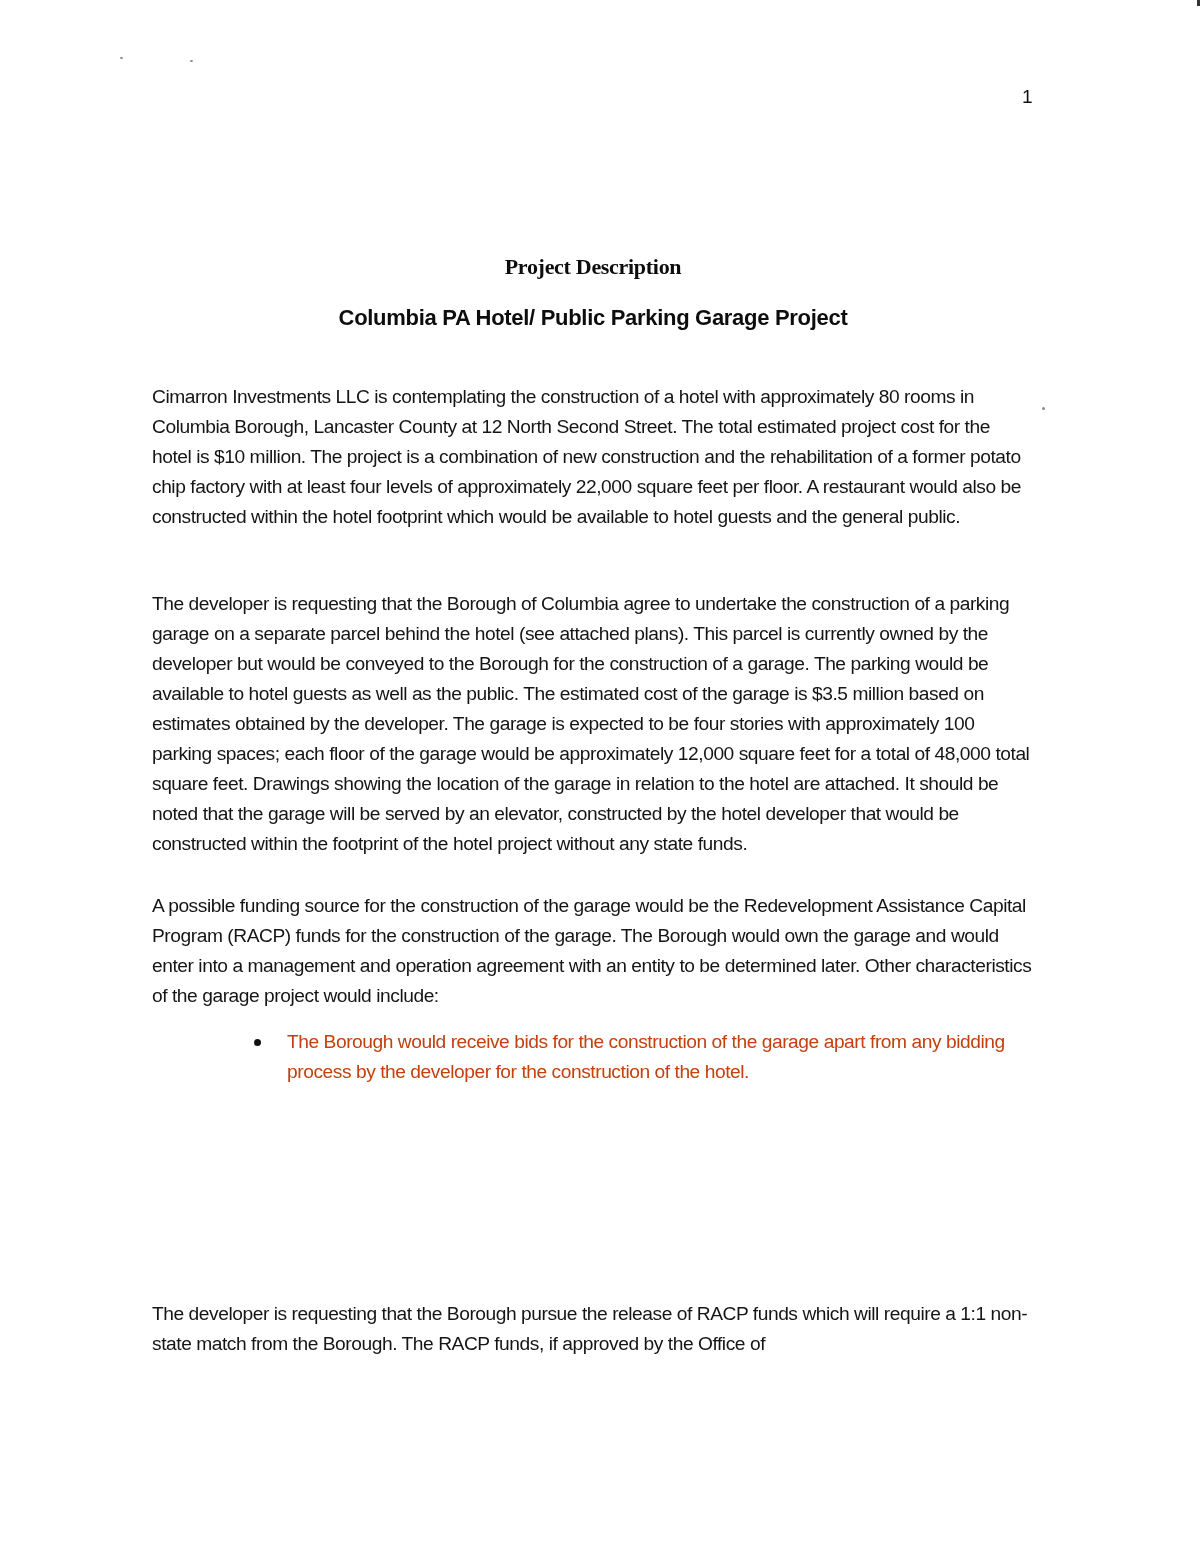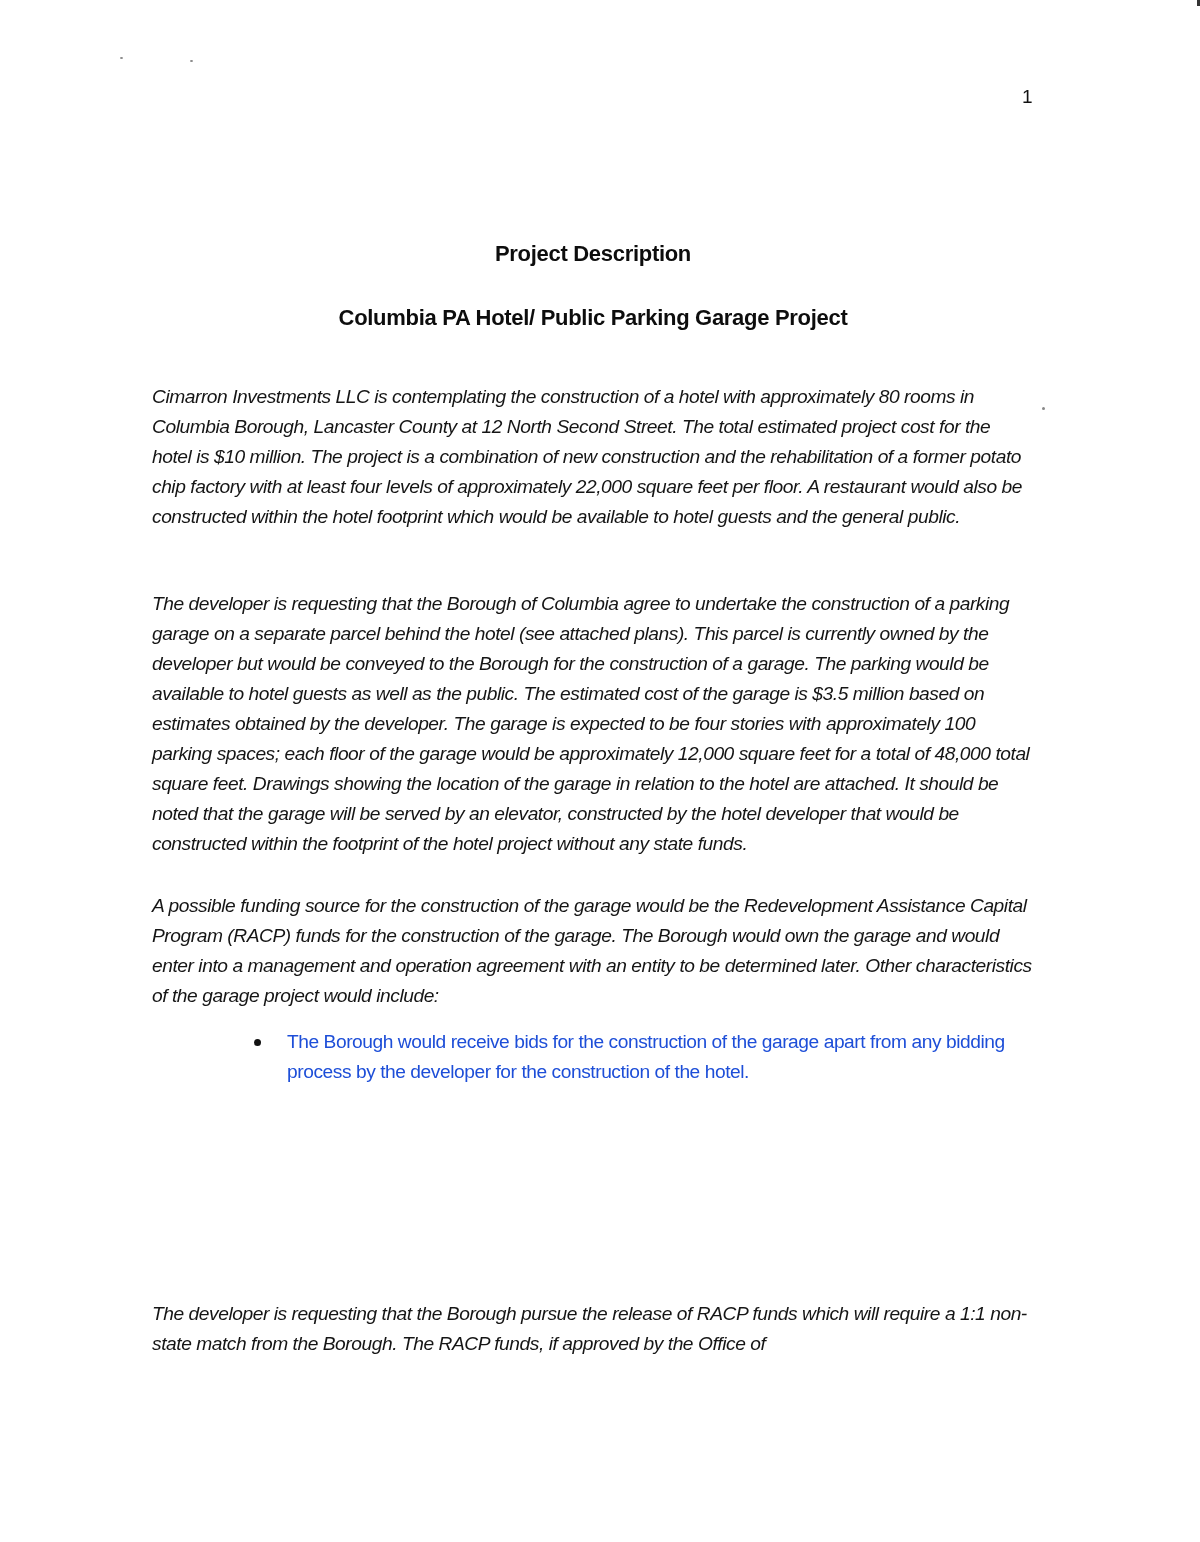--- a/index.html
+++ b/index.html
@@ -8,35 +8,35 @@
     font-family: "Liberation Sans", sans-serif; color: #111;
   }
   .page-number {
     position: absolute; left: 1022px; top: 86px;
     font-size: 19px; color: #111;
   }
   .title {
     position: absolute; left: 0; width: 1186px; text-align: center;
     font-weight: bold; font-size: 22px; letter-spacing: -0.3px; color: #0d0d0d;
   }
-  .title.t1 { top: 241px; }
+  .title.t1 { top: 254px; font-family: Liberation Serif, serif; }
   .title.t2 { top: 305px; }
   .para {
     position: absolute; left: 152px; width: 880px;
     font-size: 19.2px; line-height: 30px; letter-spacing: -0.45px;
-    color: #151515; margin: 0; font-style: italic;
+    color: #151515; margin: 0;
   }
   .p1 { top: 382px; }
   .p2 { top: 589px; }
   .p3 { top: 891px; }
   .p4 { top: 1299px; }
   .bullets {
     position: absolute; left: 248px; top: 1027px; width: 780px;
     margin: 0; padding: 0; list-style: none;
-    font-size: 19.2px; line-height: 29.5px; letter-spacing: -0.45px; color: #1d4ed8;
+    font-size: 19.2px; line-height: 29.5px; letter-spacing: -0.45px; color: #c2410c;
   }
   .bullets li { position: relative; padding-left: 39px; margin-bottom: 2px; }
   .bullet-dot {
     position: absolute; left: 6px; top: 12px; width: 7px; height: 7px;
     border-radius: 50%; background: #111;
   }
   .speck { position: absolute; background: #888; border-radius: 50%; }
   .edge-mark { position: absolute; right: 0; top: 0; width: 3px; height: 6px; background: #333; }
 </style>
 </head>

